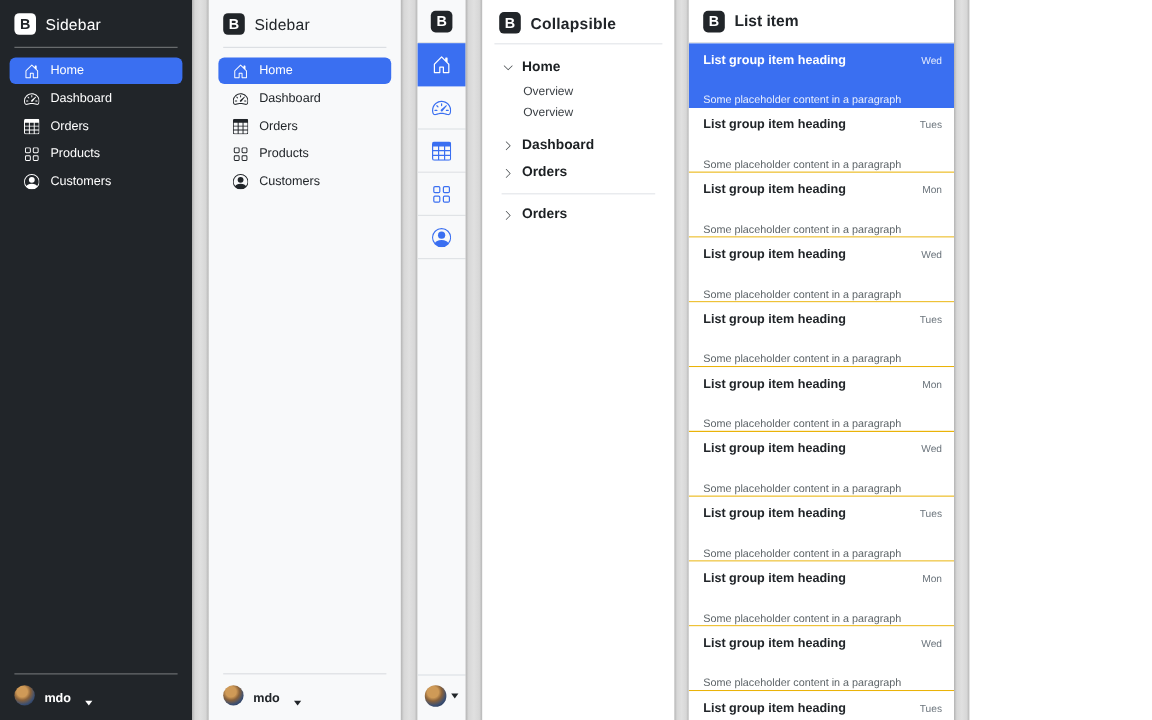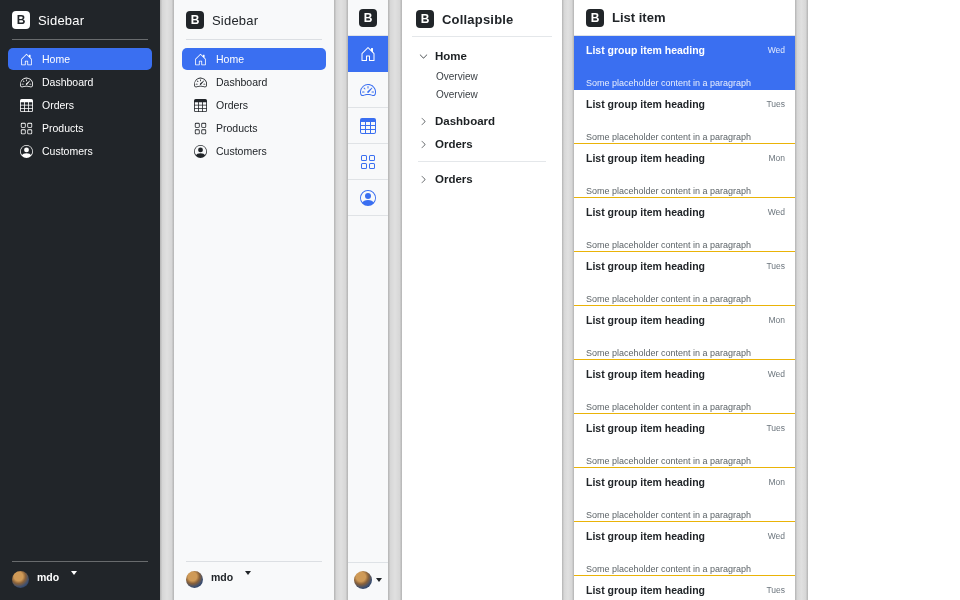--- a/index.html
+++ b/index.html
@@ -38,21 +38,21 @@
 
   .navlist { padding:8px; display:flex; flex-direction:column; gap:1px; }
   .nav-item {
     display:flex; align-items:center; gap:9px;
     height:22px; padding:0 12px; border-radius:5px;
     font-size:10.5px; cursor:pointer; text-decoration:none;
   }
   .nav-item .nicon { display:flex; align-items:center; }
   .nav-item.active { background:#3a6ff1; color:#fff !important; }
 
-  .user-row { display:flex; align-items:flex-start; gap:8px; padding:9px 12px 12px; cursor:pointer; }
+  .user-row { display:flex; align-items:flex-end; gap:8px; padding:9px 12px 12px; cursor:pointer; }
   .avatar {
     width:17px; height:17px; border-radius:50%; flex:none;
     background: radial-gradient(circle at 38% 32%, #cf9a57 0 28%, #8a623a 45%, #3b4f72 68%, #17233c 100%);
   }
   .uname { font-size:10.5px; font-weight:700; }
   .caret {
     display:inline-block; width:0; height:0; margin-left:4px;
     border-top:4px solid currentColor;
     border-left:3.5px solid transparent; border-right:3.5px solid transparent;
   }

